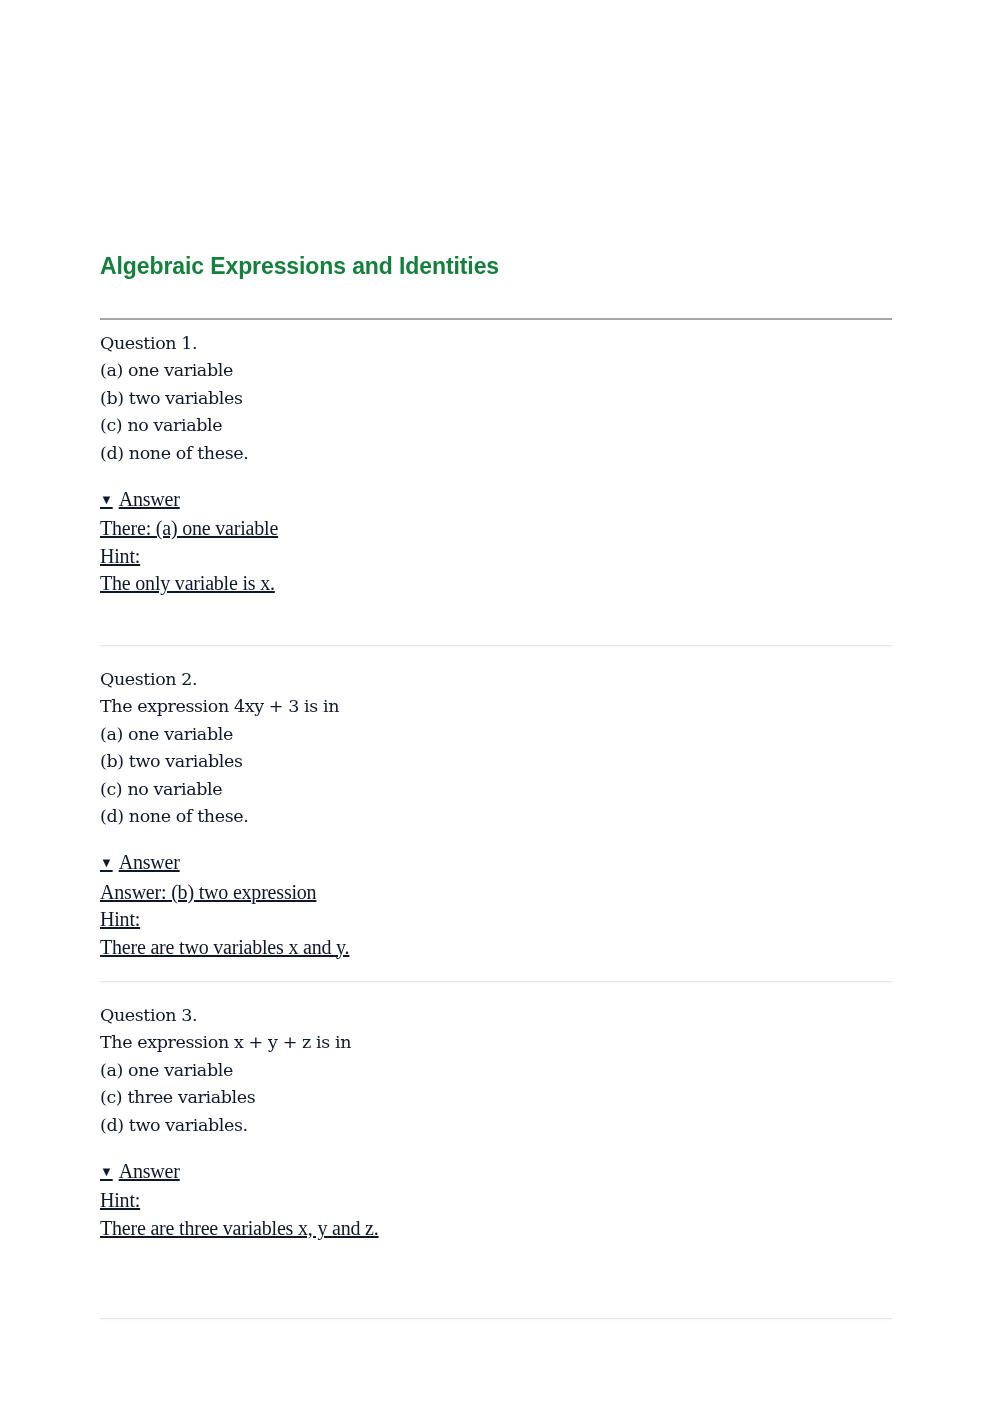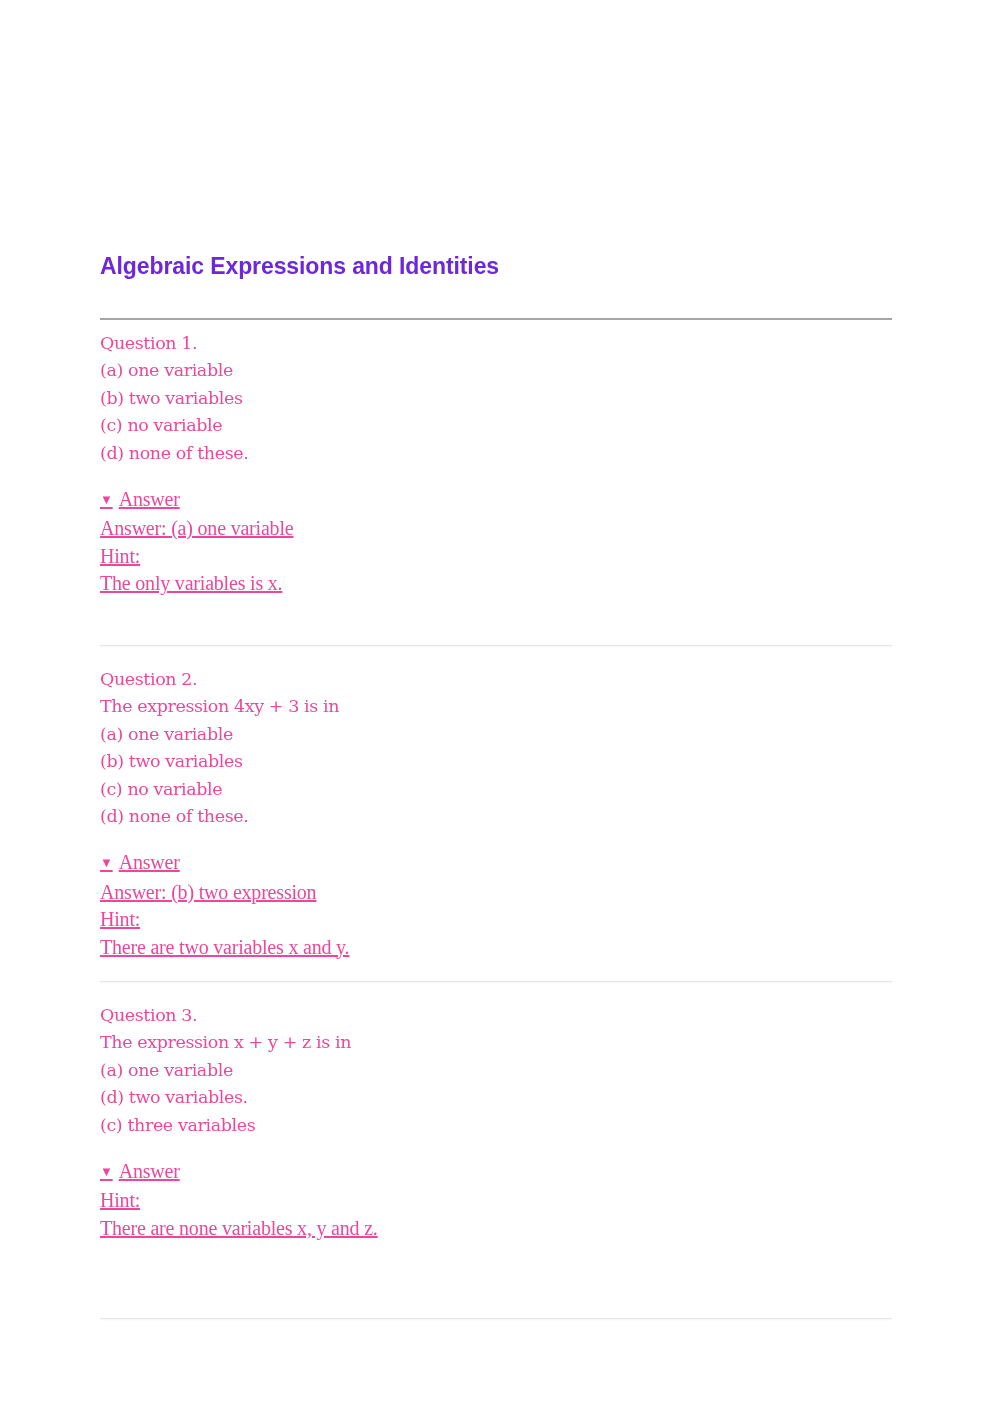--- a/index.html
+++ b/index.html
@@ -1,26 +1,26 @@
 <!DOCTYPE html>
 <html><head>
 <meta charset="utf-8">
 <style>
   html, body { margin: 0; padding: 0; background: #ffffff; }
   body { width: 992px; height: 1403px; position: relative; overflow: hidden; color: #2a2a2a; }
   .page { position: absolute; left: 100px; top: 0; width: 792px; }
   .title {
     position: absolute; top: 253px; left: 0;
     font-family: "Liberation Sans", sans-serif; font-weight: bold;
-    font-size: 23px; color: #6d28d9; margin: 0; letter-spacing: -0.1px;
+    font-size: 23px; color: #15803d; margin: 0; letter-spacing: -0.1px;
   }
   .title-rule { position: absolute; top: 318px; left: 0; width: 792px; height: 2px; background: #a6a6a6; }
   .question {
     position: absolute; left: 0; width: 792px;
-    font-family: "DejaVu Serif", serif; font-size: 17.5px; line-height: 27.4px; color: #ec4899;
+    font-family: "DejaVu Serif", serif; font-size: 17.5px; line-height: 27.4px; color: #0f172a;
   }
   .q-line { display: block; white-space: nowrap; letter-spacing: -0.4px; }
   .answer-block { margin-top: 19px; text-decoration: underline; }
   .answer-block .q-line { font-family: "Liberation Serif", serif; font-size: 20px; letter-spacing: -0.2px; }
   .summary { display: block; cursor: pointer; white-space: nowrap; }
   .tri { font-size: 13px; margin-right: 6px; position: relative; top: -2px; }
   .sep {
     position: absolute; left: 0; width: 792px; height: 1px; background: #e6e6e6;
     box-shadow: 0 1px 2px rgba(0,0,0,0.06);
   }
@@ -33,23 +33,23 @@
   <div class="title-rule"></div>
 
   <div class="question" style="top:330px;">
     <span class="q-line">Question 1.</span>
     <span class="q-line">(a) one variable</span>
     <span class="q-line">(b) two variables</span>
     <span class="q-line">(c) no variable</span>
     <span class="q-line">(d) none of these.</span>
     <div class="answer-block">
       <span class="q-line summary"><span class="tri">▼</span><span>Answer</span></span>
-      <span class="q-line">Answer: (a) one variable</span>
+      <span class="q-line">There: (a) one variable</span>
       <span class="q-line">Hint:</span>
-      <span class="q-line">The only variables is x.</span>
+      <span class="q-line">The only variable is x.</span>
     </div>
   </div>
   <div class="sep" style="top:645px;"></div>
 
   <div class="question" style="top:666px;">
     <span class="q-line">Question 2.</span>
     <span class="q-line">The expression 4xy + 3 is in</span>
     <span class="q-line">(a) one variable</span>
     <span class="q-line">(b) two variables</span>
     <span class="q-line">(c) no variable</span>
@@ -60,22 +60,22 @@
       <span class="q-line">Hint:</span>
       <span class="q-line">There are two variables x and y.</span>
     </div>
   </div>
   <div class="sep" style="top:981px;"></div>
 
   <div class="question" style="top:1002px;">
     <span class="q-line">Question 3.</span>
     <span class="q-line">The expression x + y + z is in</span>
     <span class="q-line">(a) one variable</span>
+    <span class="q-line">(c) three variables</span>
     <span class="q-line">(d) two variables.</span>
-    <span class="q-line">(c) three variables</span>
     <div class="answer-block">
       <span class="q-line summary"><span class="tri">▼</span><span>Answer</span></span>
       <span class="q-line">Hint:</span>
-      <span class="q-line">There are none variables x, y and z.</span>
+      <span class="q-line">There are three variables x, y and z.</span>
     </div>
   </div>
   <div class="sep" style="top:1318px;"></div>
 </div>
 
 </body></html>

